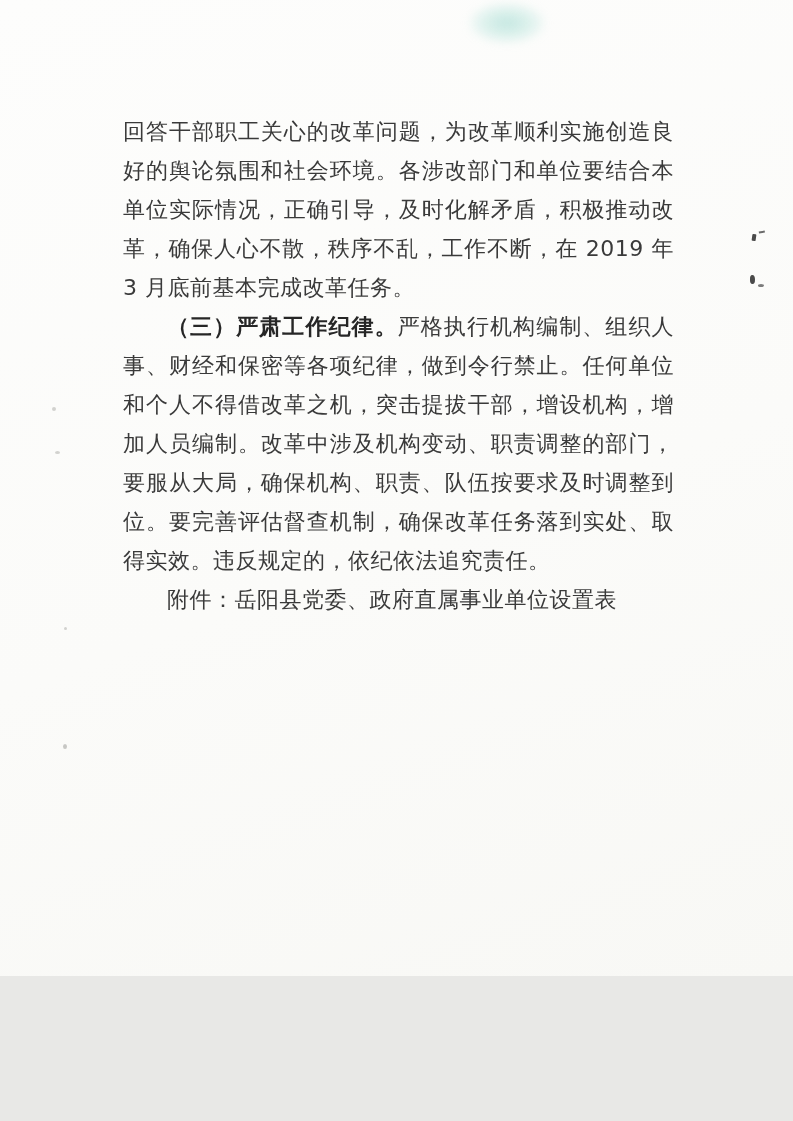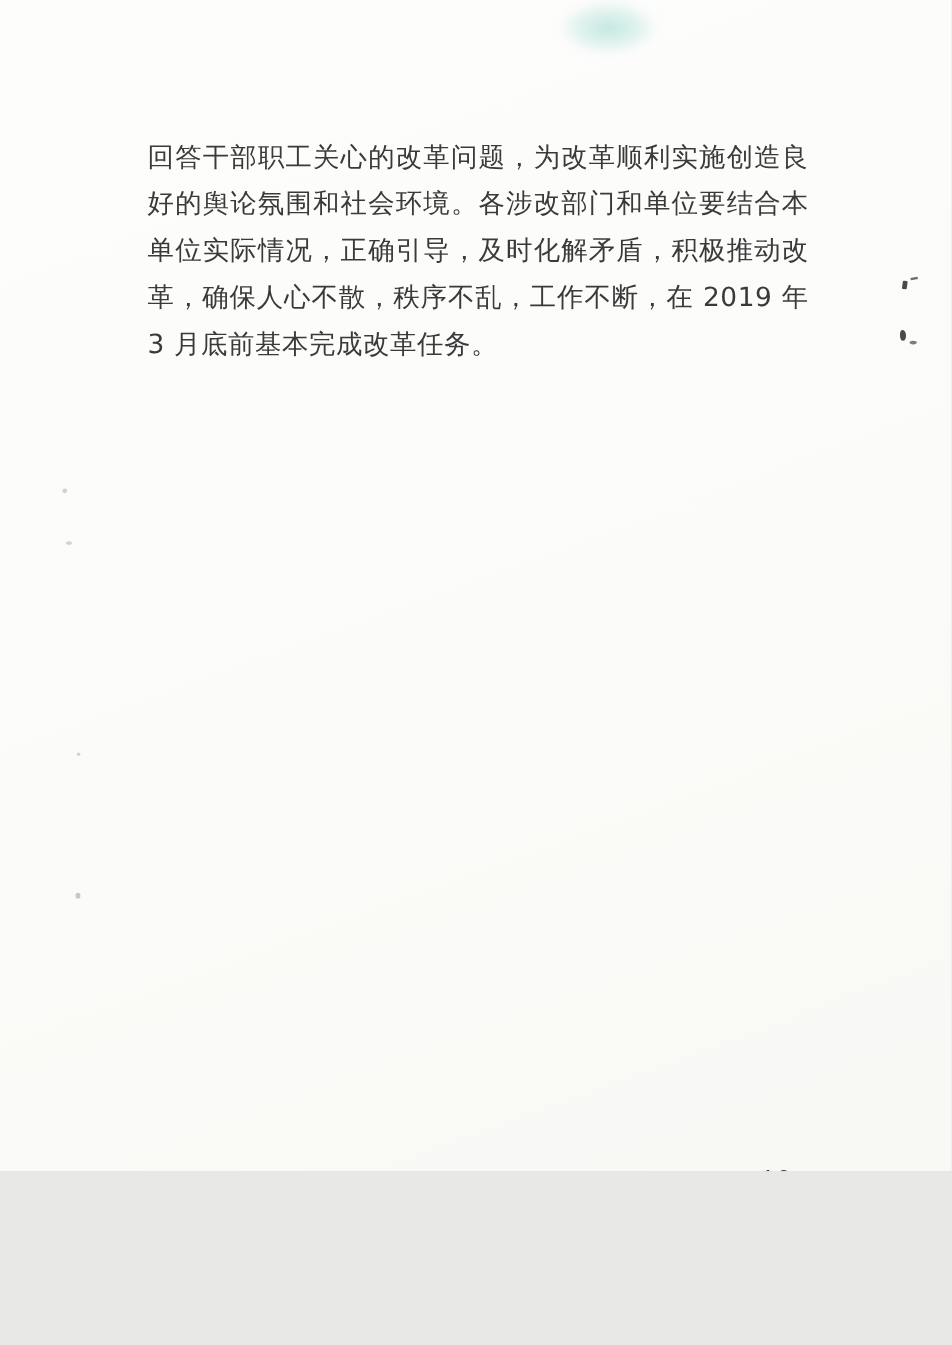--- a/index.html
+++ b/index.html
@@ -103,17 +103,19 @@
 
   <div class="speck s1"></div>
   <div class="speck s2"></div>
   <div class="faint f1"></div>
   <div class="faint f2"></div>
   <div class="faint f3"></div>
   <div class="faint f4"></div>
 
   <div class="text-block" id="text-block">
       <p class="para"><span class="seg">回答干部职工关心的改革问题，为改革顺利实施创造良好的舆论氛围和社会环境。各涉改部门和单位要结合本单位实际情况，正确引导，及时化解矛盾，积极推动改革，确保人心不散，秩序不乱，工作不断，在 2019 年 3 月底前基本完成改革任务。</span></p>
+      <p class="para indent"><span class="seg-bold">（三）严肃工作纪律。</span><span class="seg">严格执行机构编制、组织人事、财经和保密等各项纪律，做到令行禁止。任何单位和个人不得借改革之机，突击提拔干部，增设机构，增加人员编制。改革中涉及机构变动、职责调整的部门，要服从大局，确保机构、职责、队伍按要求及时调整到位。要完善评估督查机制，确保改革任务落到实处、取得实效。违反规定的，依纪依法追究责任。</span></p>
+      <p class="para indent"><span class="seg">附件：岳阳县党委、政府直属事业单位设置表</span></p>
     </div>
 
   <div class="page-number">- 10 -</div>
 
 </div>
 
 </body></html>

